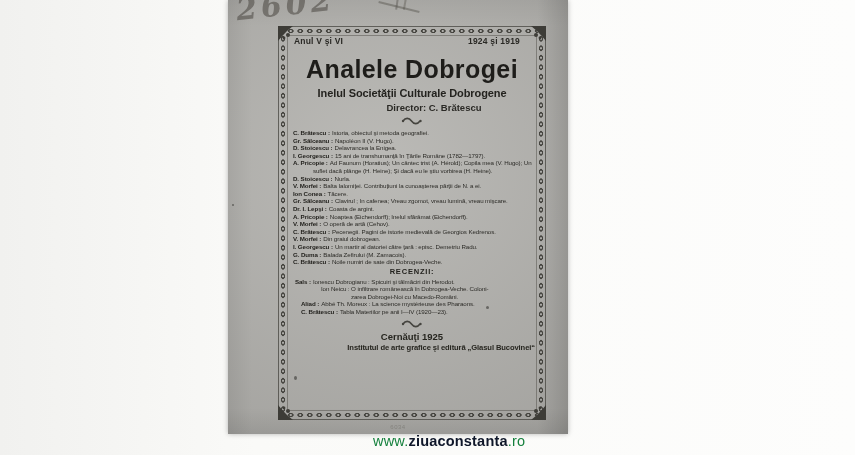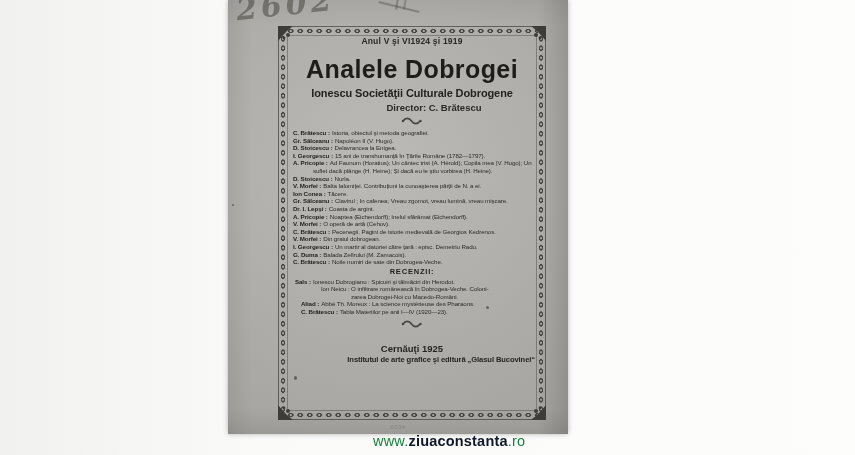--- a/index.html
+++ b/index.html
@@ -53,21 +53,21 @@
   .chain.left{left:0;}
   .chain.right{right:0;}
   .corner{position:absolute;width:15px;height:15px;}
   .corner.tl{left:-1px;top:-1px;}
   .corner.tr{right:-1px;top:-1px;transform:scaleX(-1);}
   .corner.bl{left:-1px;bottom:-1px;transform:scaleY(-1);}
   .corner.br{right:-1px;bottom:-1px;transform:scale(-1,-1);}
   .inner-rule{position:absolute;inset:8px;border:1px solid rgba(70,68,63,0.45);pointer-events:none;}
   
   .content{position:absolute;left:10px;right:10px;top:6px;bottom:5px;overflow:hidden;}
-  .year-row{display:flex;justify-content:center;margin:3px 5px 0 5px;
+  .year-row{display:flex;justify-content:space-between;margin:3px 15px 0 5px;
     font-size:8.5px;font-weight:bold;letter-spacing:0.2px;color:#2a2925;}
   .title{margin-top:9px;text-align:center;font-size:25px;font-weight:bold;
     letter-spacing:0.4px;color:#1e1d1a;transform:scaleY(1.04);}
   .subtitle{margin-top:3px;text-align:center;font-size:11px;font-weight:bold;
     letter-spacing:-0.1px;color:#24231f;}
   .director{margin-top:3px;text-align:center;font-size:9.5px;font-weight:bold;color:#2a2925;padding-left:44px;}
   .orn{margin-top:3px;text-align:center;line-height:8px;}
   .sumar-heading{margin-top:4px;text-align:center;font-size:10.5px;font-weight:bold;
     letter-spacing:1.4px;color:#23221e;}
   .entries{margin:4px 2px 0 4px;font-size:6.2px;line-height:7.6px;letter-spacing:-0.1px;color:#2c2b27;}
@@ -76,21 +76,21 @@
   .rec-heading{margin-top:1px;text-align:center;font-size:7.5px;font-weight:bold;
     letter-spacing:0.8px;color:#23221e;}
   .rec{margin:2px 2px 0 4px;font-size:6.2px;line-height:7.6px;letter-spacing:-0.1px;color:#2c2b27;}
   .rec .rl{padding-left:20px;text-indent:-20px;}
   .rec .rl b{color:#1f1e1a;margin-right:2px;}
   .rec .r1{margin-left:2px;}
   .rec .r2{margin-left:26px;}
   .rec .r3{margin-left:56px;}
   .rec .r4{margin-left:8px;}
   .rec .r5{margin-left:8px;}
-  .place{margin-top:15px;text-align:center;font-size:9.5px;font-weight:bold;color:#26251f;}
+  .place{margin-top:3px;text-align:center;font-size:9.5px;font-weight:bold;color:#26251f;}
   .publisher{margin-top:1px;text-align:right;font-size:7.6px;font-weight:bold;
     letter-spacing:-0.1px;color:#26251f;}
   
   .print-code{position:absolute;left:0;right:0;top:424px;text-align:center;
     font-size:6px;color:#84837e;letter-spacing:0.5px;}
   .watermark{position:absolute;left:373px;top:433px;font-size:14.5px;letter-spacing:0.2px;}
   .watermark .wm-light{color:#15803d;}
   .watermark .wm-dark{color:#0f172a;font-weight:bold;}
   
   .speck{position:absolute;border-radius:50%;background:rgba(45,44,40,0.55);}
@@ -139,21 +139,21 @@
       </svg>
     <div class="inner-rule"></div>
 
     <div class="content">
       <div class="year-row">
         <span>Anul V şi VI</span>
         <span>1924 şi 1919</span>
       </div>
 
       <div class="title">Analele Dobrogei</div>
-      <div class="subtitle">Ionescu Societăţii Culturale Dobrogene</div>
+      <div class="subtitle">Inelul Societăţii Culturale Dobrogene</div>
       <div class="director">Director: C. Brătescu</div>
 
       <div class="orn">
         <svg width="22" height="8" viewBox="0 0 22 8">
             <path d="M2,4 C4.5,0.5 8,0.5 10.5,4 C13,7.5 16.5,7.5 19,4" stroke="#45443f" stroke-width="1.6" fill="none"></path>
             <circle cx="2" cy="4" r="1.2" fill="#45443f"></circle>
             <circle cx="19.5" cy="4" r="1.2" fill="#45443f"></circle>
           </svg>
       </div>
 

